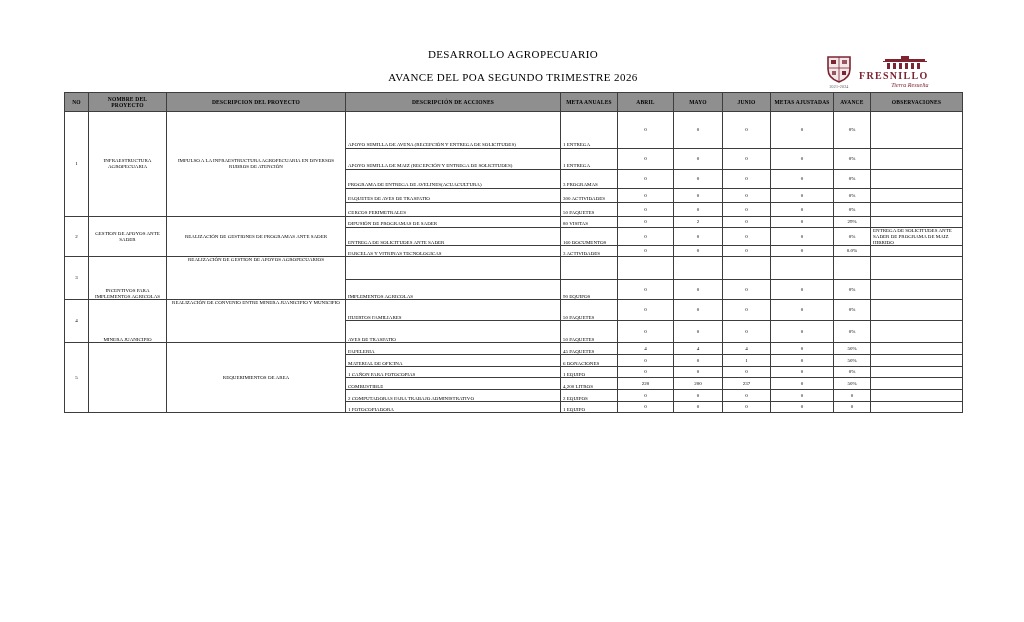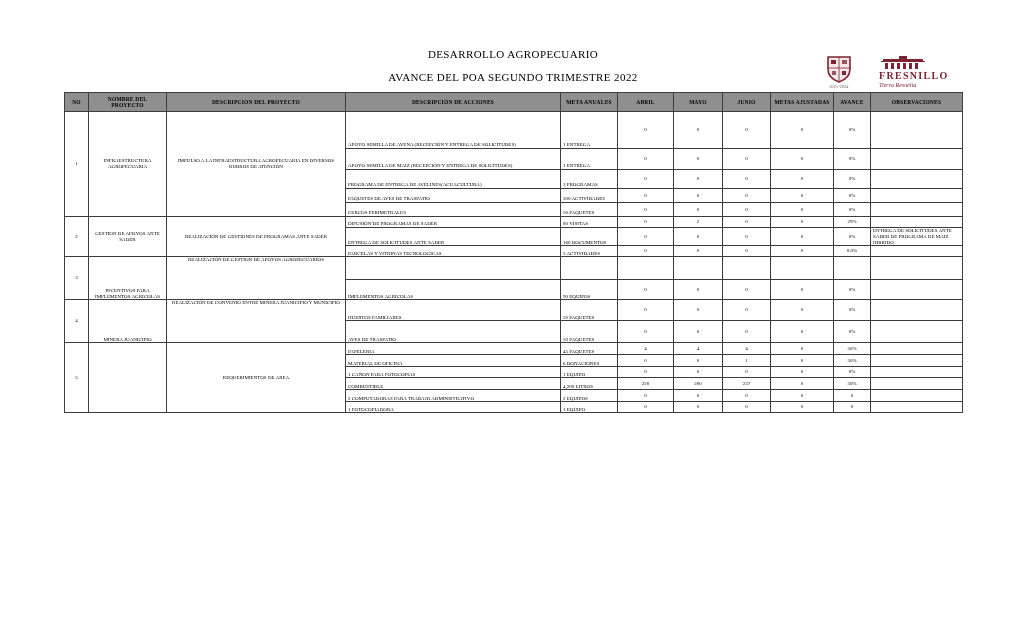--- a/index.html
+++ b/index.html
@@ -8,21 +8,21 @@
   .page{position:absolute;inset:0;background:#fff;}
 
   
   .titles{position:absolute;left:64px;top:48px;width:898px;text-align:center;}
   .title-line{font-weight:normal;font-size:11px;letter-spacing:.4px;margin:0 0 11px 0;}
 
   
   .logo{position:absolute;left:826px;top:50px;width:110px;height:44px;display:flex;align-items:center;gap:7px;}
   .crest{display:flex;flex-direction:column;align-items:center;}
   .crest-years{font-size:4px;color:#555;margin-top:1px;letter-spacing:.2px;}
-  .wordmark{display:flex;flex-direction:column;align-items:flex-start;line-height:1;margin-left:20px;}
+  .wordmark{display:flex;flex-direction:column;align-items:flex-end;line-height:1;}
   .wm-name{font-size:10px;font-weight:bold;letter-spacing:1.3px;color:#7d2332;margin-top:1px;}
   .wm-slogan{font-size:6px;font-style:italic;color:#7d2332;margin-top:1px;font-family:"Liberation Serif",serif;}
 
   
   .poa-table{position:absolute;left:64px;top:92px;border-collapse:collapse;table-layout:fixed;width:898px;}
   .poa-table td,.poa-table th{border:1px solid #3d3d3d;padding:0 2px;overflow:hidden;}
   .poa-table th{background:#8f8f8f;color:#000;font-weight:bold;font-size:5.5px;
                 height:18px;text-align:center;letter-spacing:.2px;}
   .poa-table td{font-size:5px;line-height:1.15;}
   .c-no{text-align:center;vertical-align:middle;}
@@ -36,21 +36,21 @@
   .c-avance{text-align:center;vertical-align:middle;}
   .c-obs{text-align:left;vertical-align:middle;line-height:1.2;}
 </style>
 </head>
 <body>
 
 <div class="page">
 
   <div class="titles">
     <div class="title-line">DESARROLLO AGROPECUARIO</div>
-    <div class="title-line">AVANCE DEL POA SEGUNDO TRIMESTRE 2022</div>
+    <div class="title-line">AVANCE DEL POA SEGUNDO TRIMESTRE 2026</div>
   </div>
 
   <div class="logo">
     <div class="crest">
       <svg width="26" height="28" viewBox="0 0 26 28">
         <path d="M2 2 H24 V14 C24 21 19 25 13 27 C7 25 2 21 2 14 Z" fill="#f3e8e9" stroke="#7d2332" stroke-width="1.6"></path>
         <line x1="13" y1="2" x2="13" y2="26" stroke="#7d2332" stroke-width="0.8"></line>
         <line x1="2" y1="13" x2="24" y2="13" stroke="#7d2332" stroke-width="0.8"></line>
         <rect x="5" y="5" width="5" height="4" fill="#7d2332"></rect>
         <rect x="16" y="5" width="5" height="4" fill="#9a5560"></rect>

